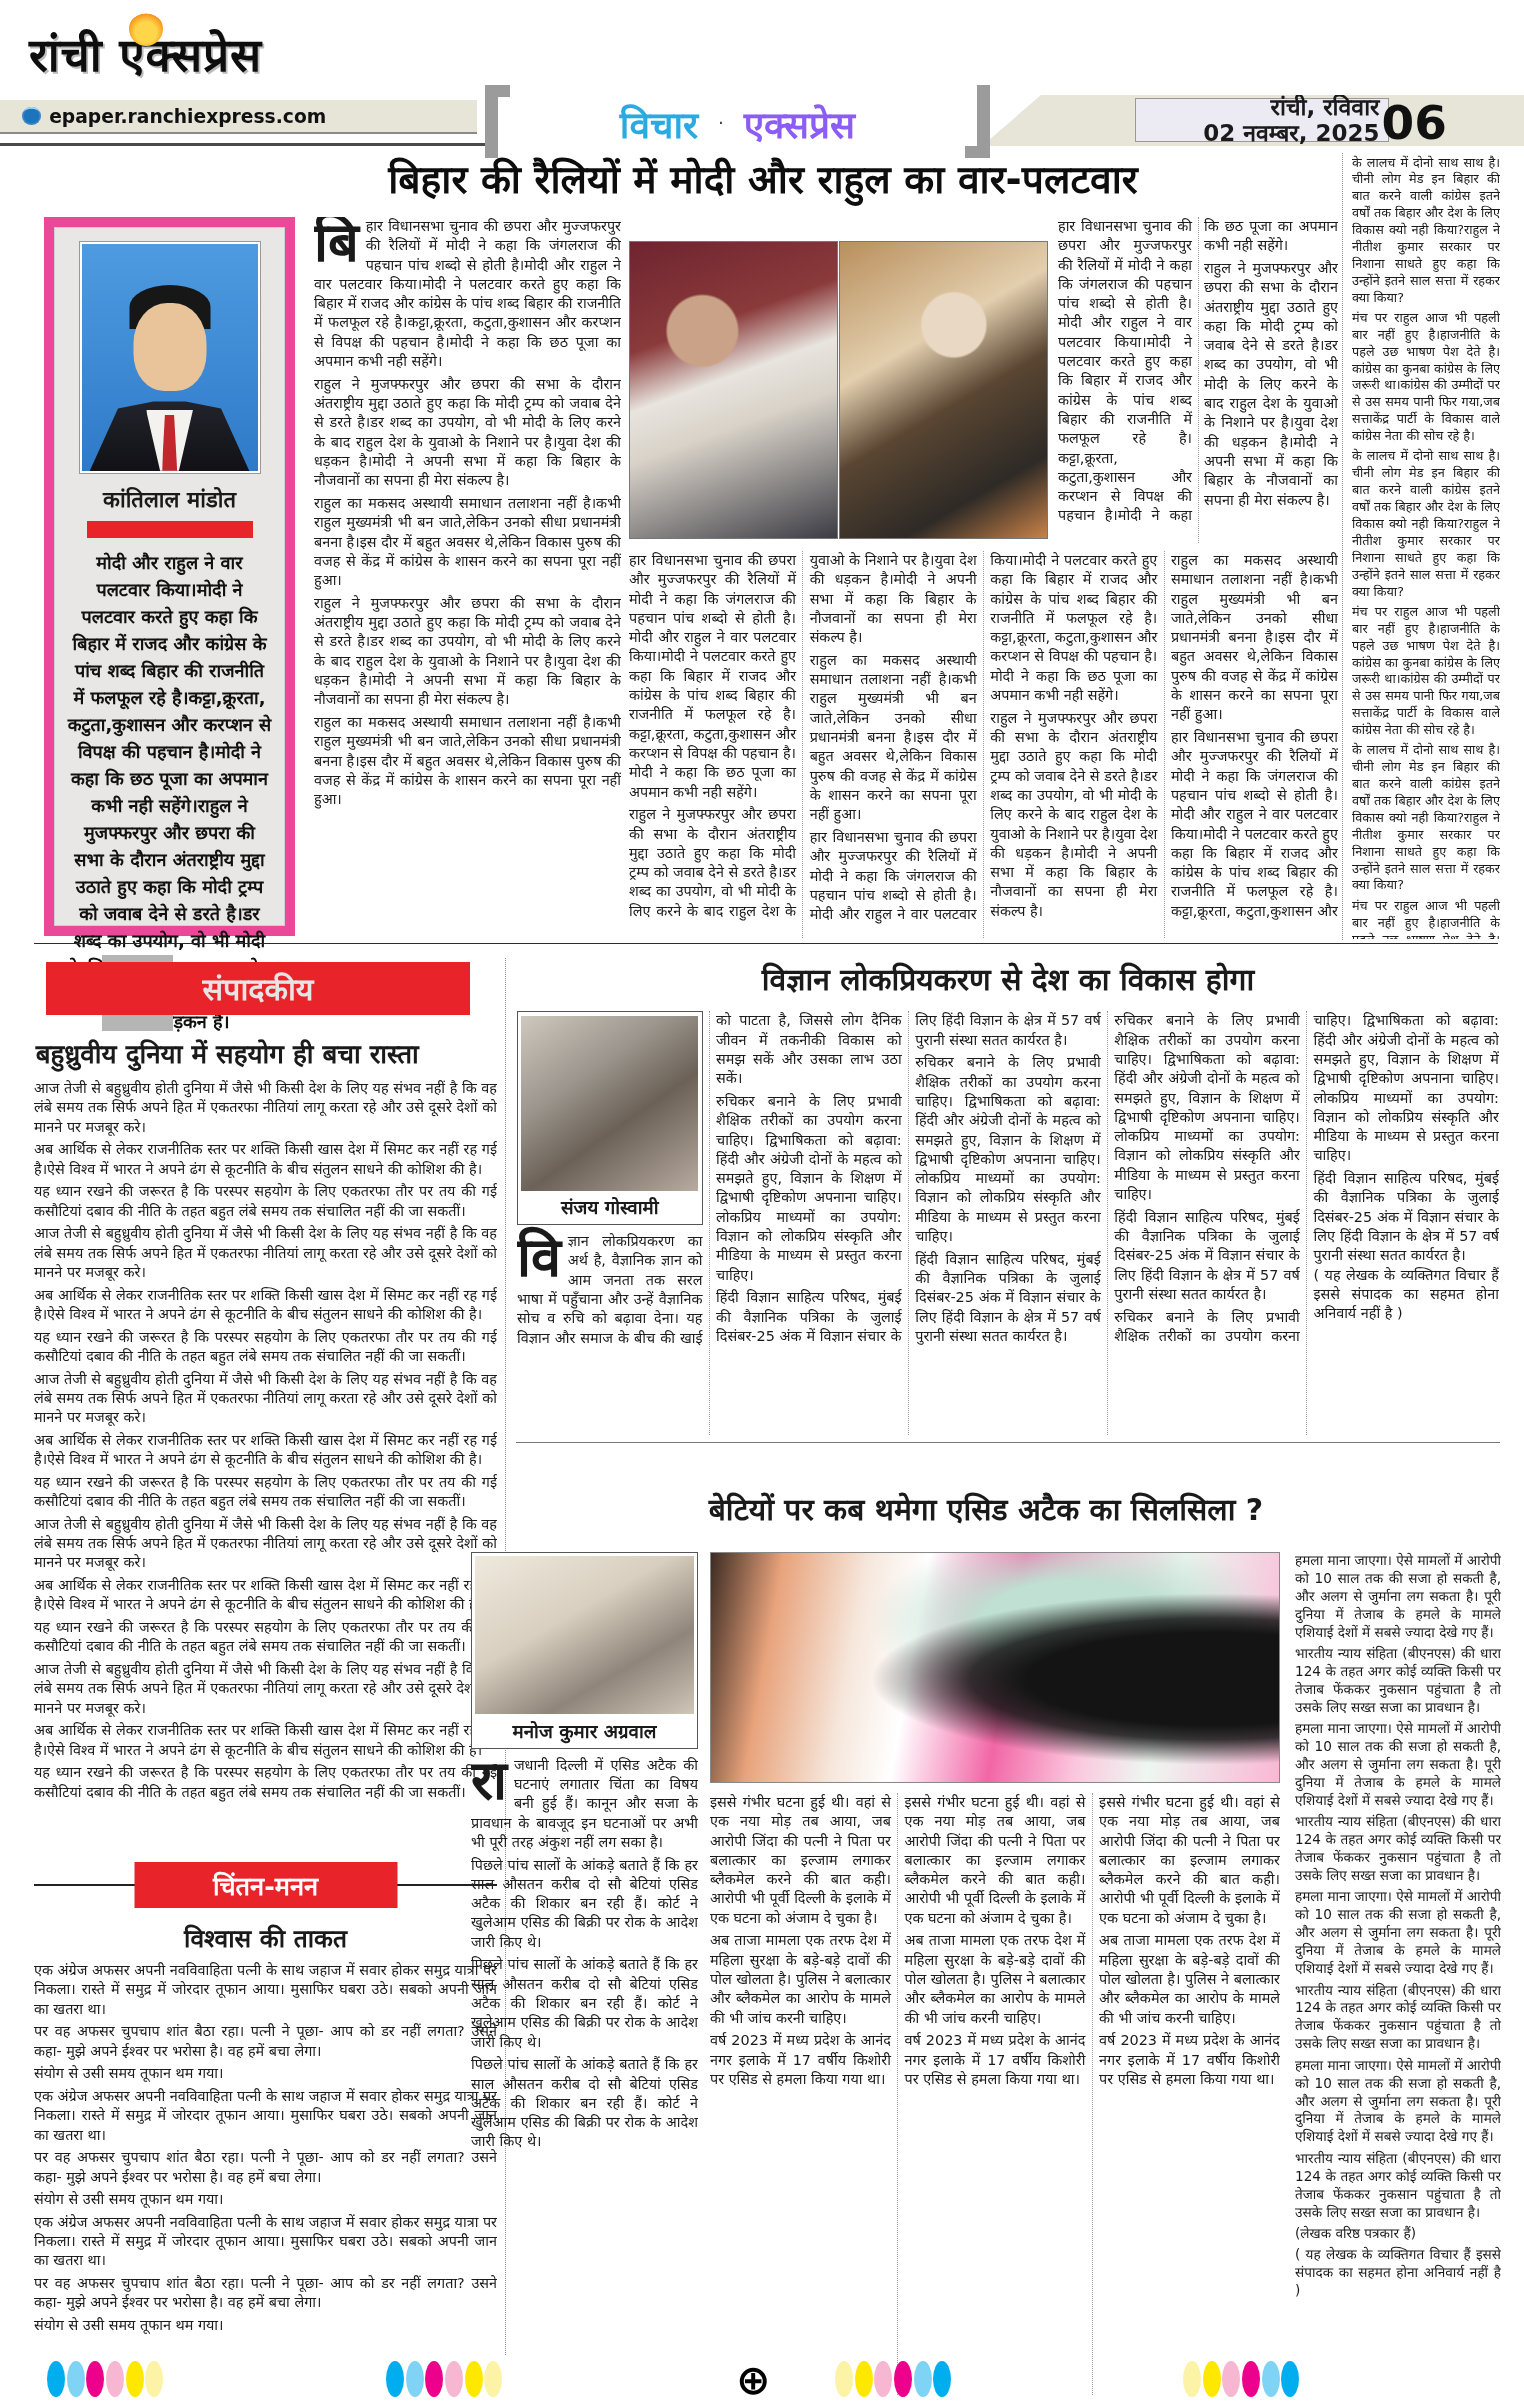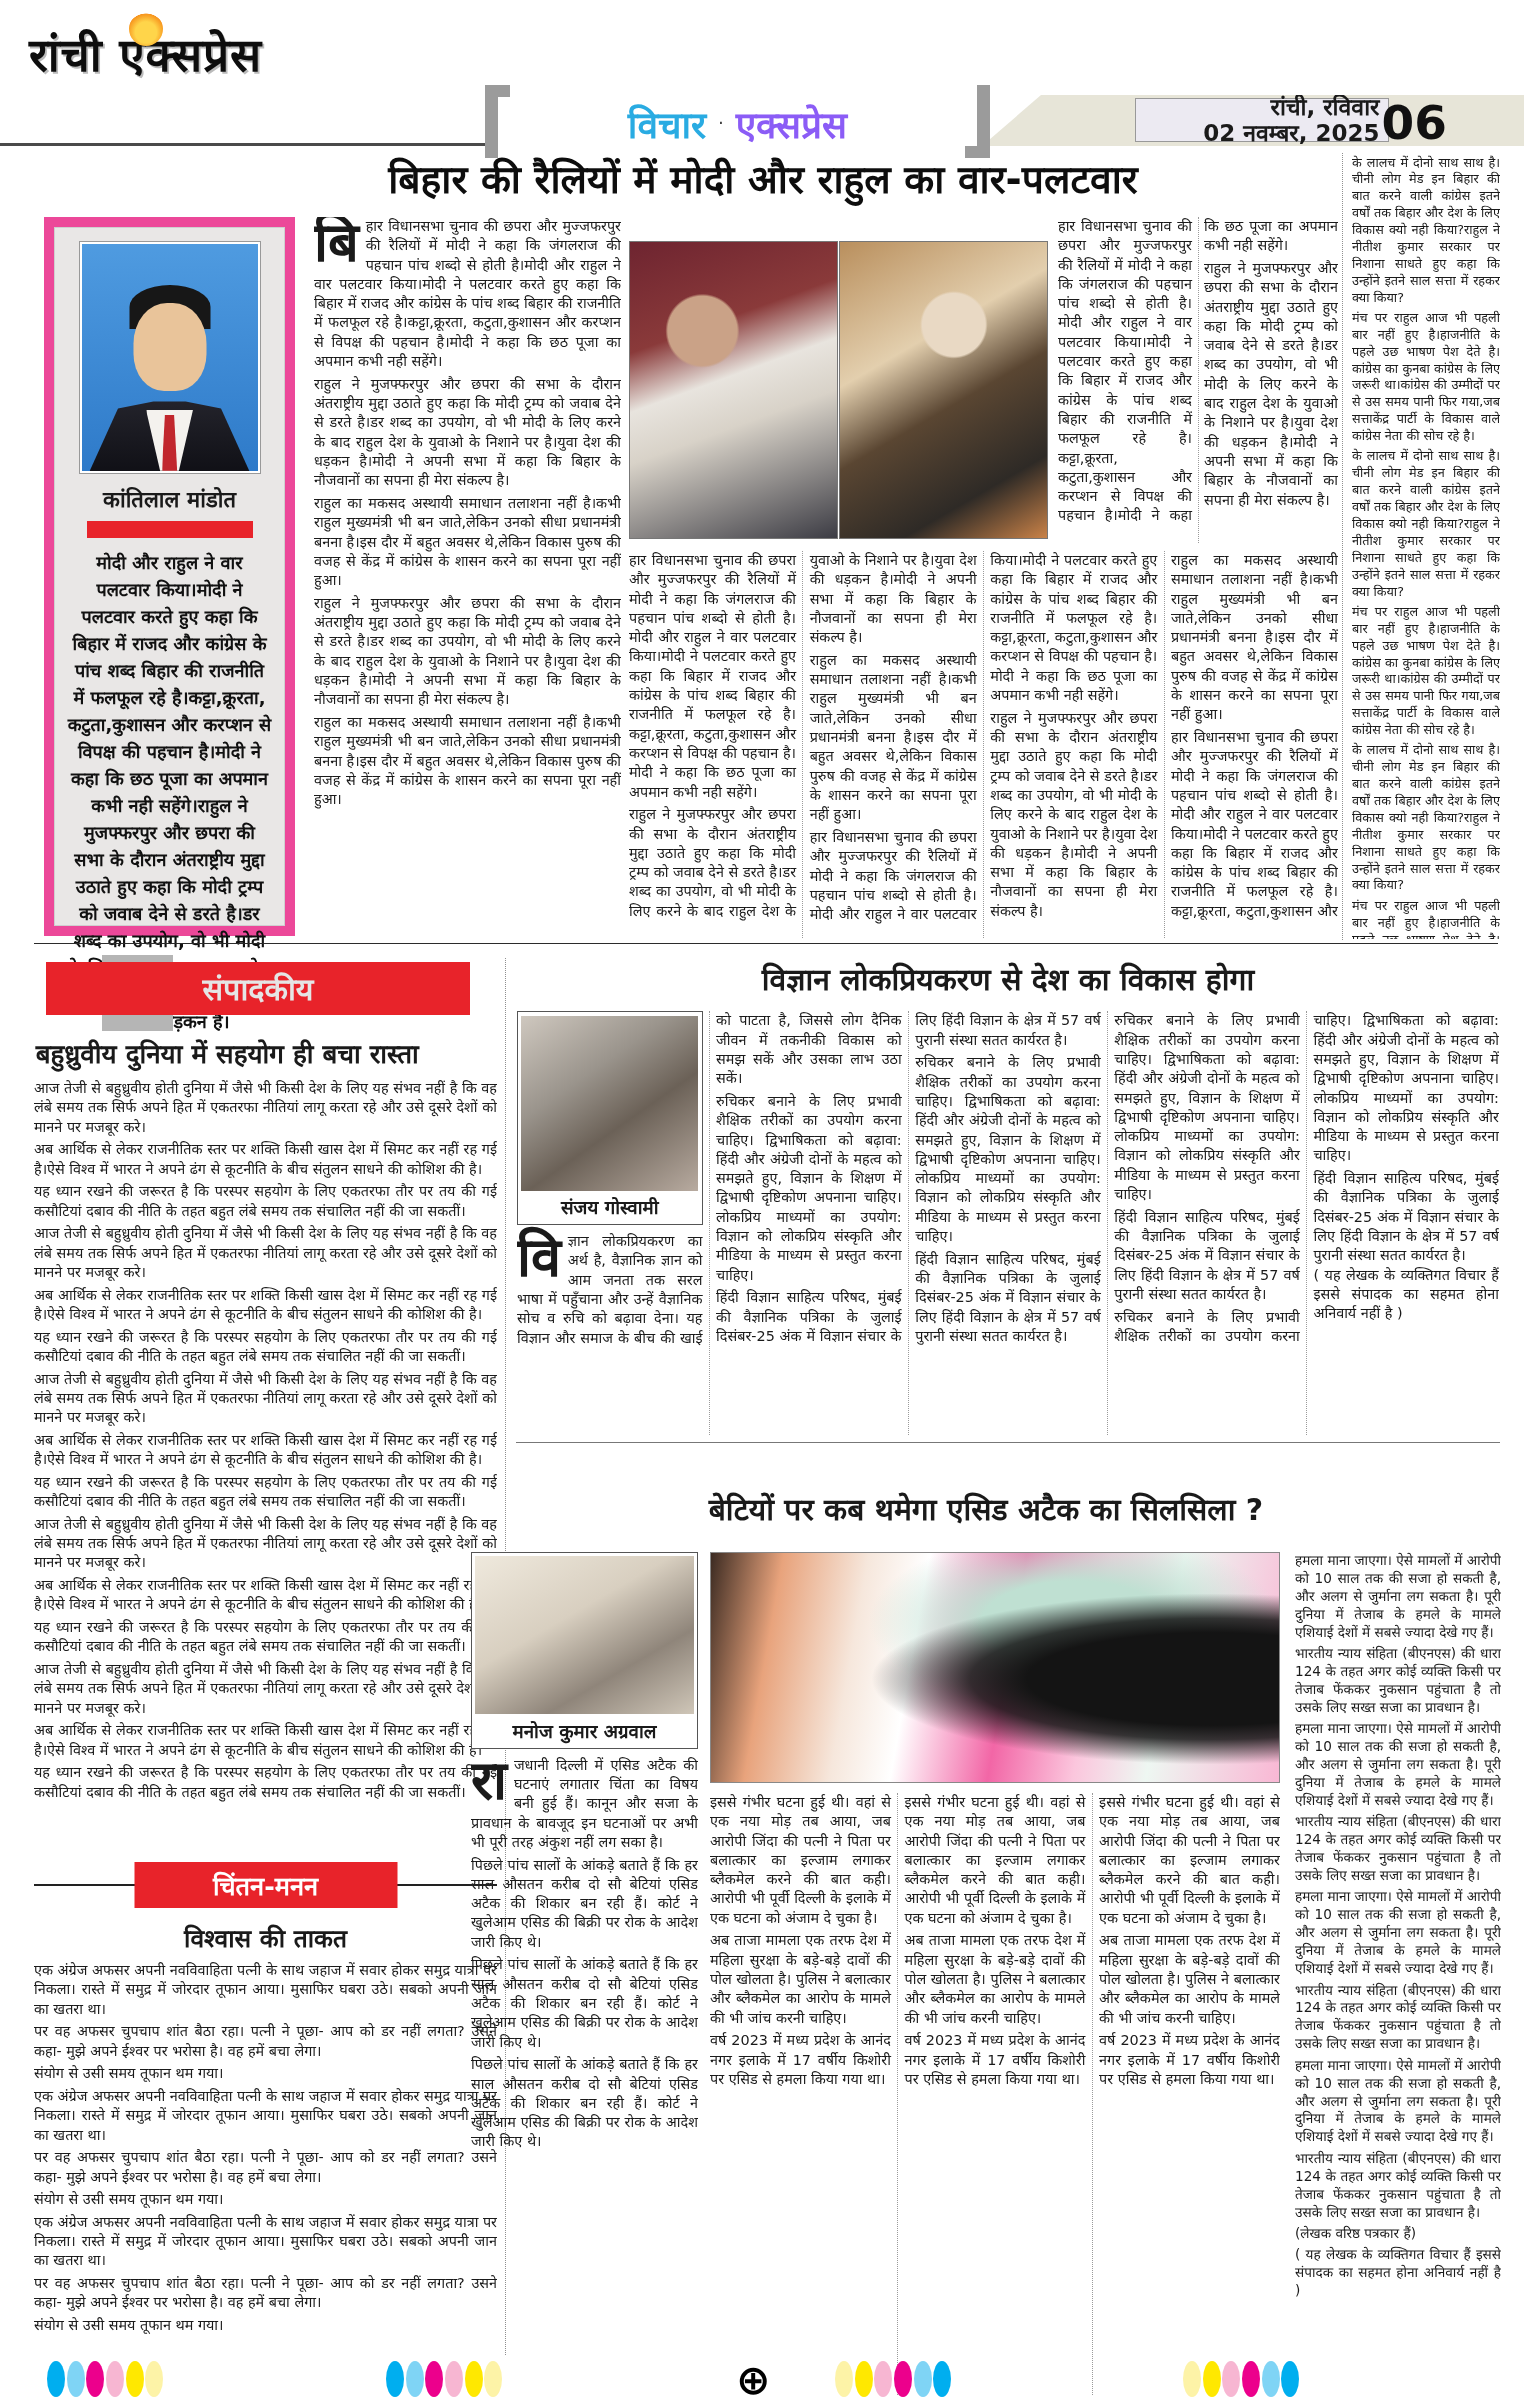--- a/index.html
+++ b/index.html
@@ -11,21 +11,21 @@
   .header{position:absolute;left:0;top:0;width:1525px;height:146px;background:#fff;border-bottom:3.4px solid #4a4a4a;}
   .masthead-wrap{position:absolute;left:29px;top:22px;width:441px;}
   .sun{position:absolute;left:100px;top:-10.2px;width:34px;height:34px;border-radius:50%;
        background:radial-gradient(circle at 50% 60%,#ffd54a 0 40%,#f7941d 70%,rgba(247,148,29,0) 72%);}
   .masthead{font-size:46px;font-weight:bold;letter-spacing:0.8px;color:#0d0d0d;text-shadow:1.7px 1.7px 0 #bbb;}
   .web-strip{position:absolute;left:0;top:100px;width:477px;height:34px;background:#e7e5d8;border-bottom:2.5px solid #8a8a8a;display:flex;align-items:center;}
   .globe{width:18.7px;height:18.7px;border-radius:50%;margin:0 8.5px 0 22px;background:#1c75bc;
          box-shadow:inset 0 0 0 1.7px #fff2, inset 0 5.1px 0 -3.4px #9fd6ff;}
   .web-url{font-size:18.7px;font-weight:bold;color:#111;}
   .center-panel{position:absolute;left:488px;top:100px;width:499px;height:46px;background:#fff;z-index:3;
-                display:flex;align-items:center;justify-content:center;gap:12px;}
+                display:flex;align-items:center;justify-content:center;gap:20px;}
   .bracket{position:absolute;top:-15.3px;width:13.6px;height:73px;background:#9b9b9b;}
   .bracket.l{left:-3.4px;}
   .bracket.r{right:-3.4px;}
   .bracket:after{content:"";position:absolute;width:25.4px;height:12px;background:#9b9b9b;}
   .bracket.l:after{left:0;top:0;}
   .bracket.r:after{right:0;bottom:0;}
   .sec-blue{font-size:37px;font-weight:bold;color:#29abe2;}
   .sec-dot{font-size:17px;color:#333;}
   .sec-dark{font-size:37px;font-weight:bold;color:#8b5cf6;}
   .date-area{position:absolute;right:0;top:95px;width:543px;height:51px;background:#e7e5d8;
@@ -127,20 +127,24 @@
 </head>
 <body>
 
 <div id="page">
 
   <div class="header">
     <div class="masthead-wrap">
       <div class="sun"></div>
       <div class="masthead">रांची एक्सप्रेस</div>
     </div>
+    <div class="web-strip">
+      <span class="globe"></span>
+      <span class="web-url">epaper.ranchiexpress.com</span>
+    </div>
     <div class="center-panel">
       <span class="bracket l"></span>
       <span class="sec-blue">विचार</span>
       <span class="sec-dot">·</span>
       <span class="sec-dark">एक्सप्रेस</span>
       <span class="bracket r"></span>
     </div>
     <div class="date-area">
       <div class="date-box">
         <div class="date-line">रांची, रविवार</div>

